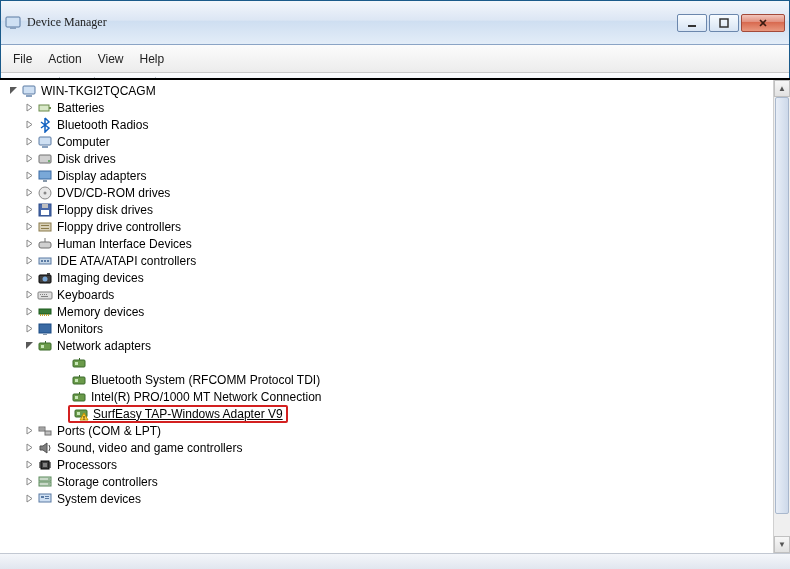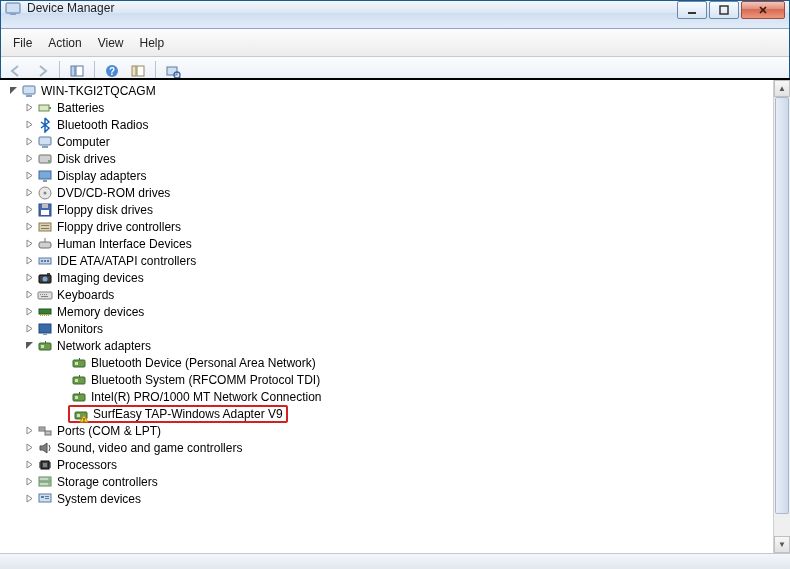--- a/index.html
+++ b/index.html
@@ -8,25 +8,27 @@
     font-family: "Segoe UI", Tahoma, sans-serif;
     font-size: 12px;
     background: #fff;
     width: 790px;
     height: 569px;
     overflow: hidden;
     border: 1px solid #1a5a8a;
   }
   
   .titlebar {
-    height: 28px;
+    height: 44px;
     background: linear-gradient(to bottom, #f2f6fb 0%, #dce6f4 45%, #cedef1 46%, #e3edf8 100%);
     border-bottom: 1px solid #8ba4c5;
     display: flex;
+    align-items: center;
     padding: 0 4px;
+    font-family: Liberation Serif, serif;
   }
   .titlebar .app-icon {
     width: 16px; height: 16px;
     margin-right: 6px;
     display:inline-flex;align-items:center;justify-content:center;
   }
   .titlebar .title-text { color:#222; }
   .win-controls { margin-left:auto; display:flex; }
   .win-btn {
     width: 30px; height: 18px;
@@ -125,21 +127,21 @@
   .tree-row .label { color:#000; }
   .depth0 { padding-left: 0px; }
   .depth1 { padding-left: 16px; }
   .depth2 { padding-left: 50px; }
   .highlight-box {
     border: 2px solid #d32020;
     border-radius: 2px;
     padding: 0 3px;
     margin-left:-3px;
     height:18px;
-    display:flex;align-items:flex-start;
+    display:flex;align-items:flex-end;text-decoration:underline;
   }
   
   .statusbar {
     position:absolute;left:0;right:0;bottom:0;height:16px;
     background:linear-gradient(to bottom,#f4f6fa,#e1e6ef);
     border-top:1px solid #c2c8d2;
   }
   
   svg { display:block; }
 </style>
@@ -462,21 +464,20 @@
   </div>
       <div class="tree-row depth2">
           <span class="expander"></span>
         <span class="node-icon">
           <svg width="16" height="16" viewBox="0 0 16 16">
             <rect x="2" y="5" width="12" height="7" rx="1" fill="#6a9a4a" stroke="#3a6a2a"></rect>
             <rect x="4" y="7" width="3" height="3" fill="#c8e8b8"></rect>
             <rect x="8" y="3" width="1" height="2" fill="#3a6a2a"></rect>
           </svg>
         </span>
-        <span class="label">Bluetooth Device (Personal Area Network)</span>
         </div>
       <div class="tree-row depth2">
           <span class="expander"></span>
         <span class="node-icon">
           <svg width="16" height="16" viewBox="0 0 16 16">
             <rect x="2" y="5" width="12" height="7" rx="1" fill="#6a9a4a" stroke="#3a6a2a"></rect>
             <rect x="4" y="7" width="3" height="3" fill="#c8e8b8"></rect>
             <rect x="8" y="3" width="1" height="2" fill="#3a6a2a"></rect>
           </svg>
         </span>

